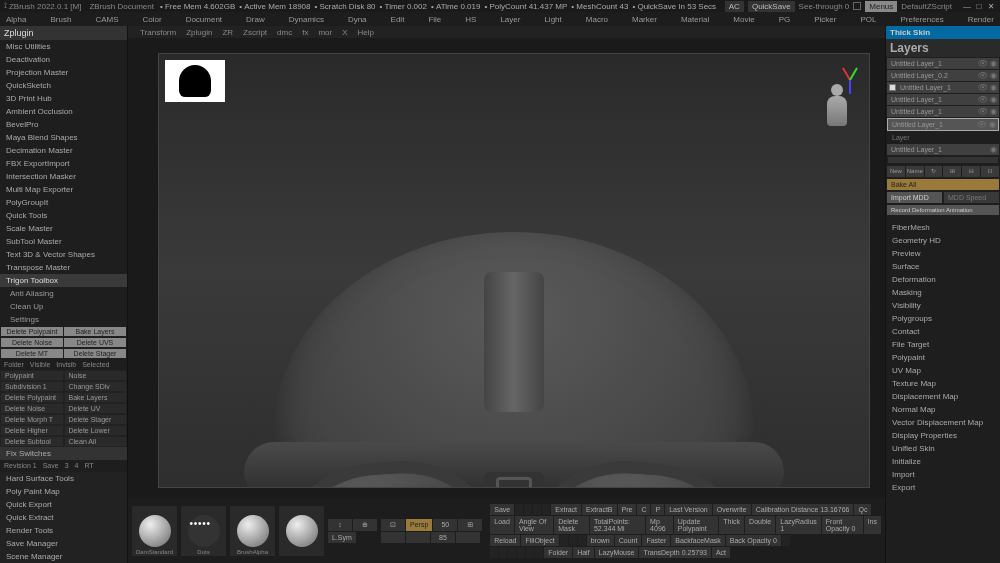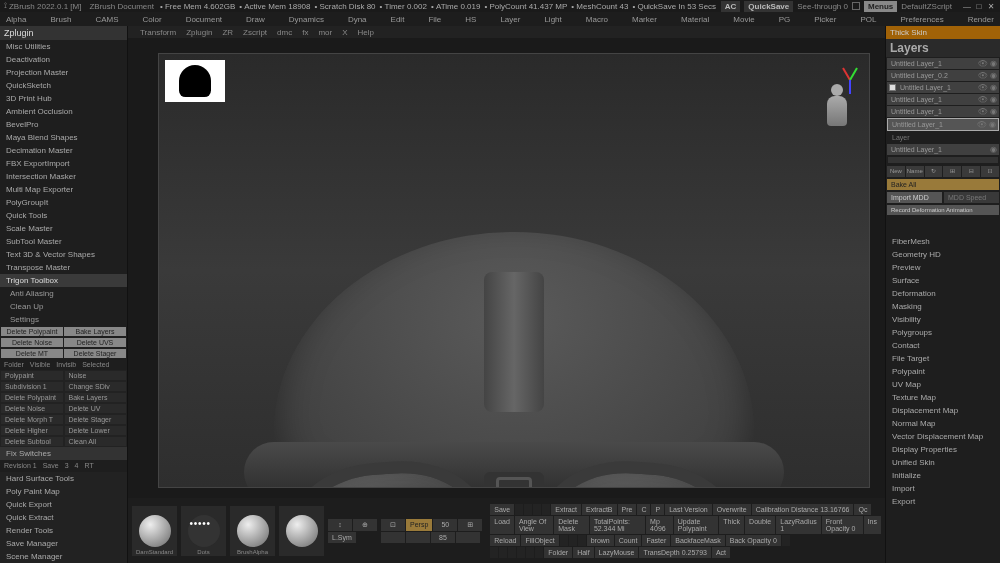--- a/index.html
+++ b/index.html
@@ -1,21 +1,21 @@
 <!DOCTYPE html>
 <html><head>
 <meta charset="utf-8">
 <style>
 * { margin: 0; padding: 0; box-sizing: border-box; font-family: Arial, sans-serif; }
 body { background: #2a2a2a; color: #999; font-size: 9px; width: 1000px; height: 563px; overflow: hidden; position: relative; }
 
 .titlebar { height: 12px; background: #1a1a1a; display: flex; align-items: center; padding: 0 4px; font-size: 8px; color: #888; gap: 2px; }
 .titlebar .stat { color: #aaa; margin-left: 4px; text-align: center; }
 .titlebar .right { margin-left: auto; display: flex; gap: 4px; align-items: center; }
-.titlebar .btn { background: #333; padding: 1px 4px; color: #bbb; font-weight: bold; }
+.titlebar .btn { background: #333; padding: 1px 4px; color: #bbb; }
 .titlebar .chk { width: 8px; height: 8px; border: 1px solid #666; }
 .winctrl { display: flex; gap: 2px; margin-left: 6px; }
 .winctrl span { width: 10px; text-align: center; color: #aaa; }
 
 .menubar { height: 14px; background: #1d1d1d; display: flex; align-items: center; padding: 0 6px; font-size: 8px; gap: 24px; }
 .menubar span { color: #999; }
 
 .menubar2 { height: 12px; background: #222; display: flex; align-items: center; padding: 0 140px; font-size: 8px; gap: 10px; color: #888; }
 
 .left-panel { position: absolute; left: 0; top: 26px; width: 128px; bottom: 0; background: #1e1e1e; border-right: 1px solid #111; overflow: hidden; }
@@ -24,21 +24,21 @@
 .lp-item.sel { background: #3a3a3a; color: #ddd; }
 .lp-sub { padding: 2px 10px; font-size: 8px; color: #999; }
 .lp-btns { display: flex; flex-wrap: wrap; gap: 1px; padding: 1px; }
 .lp-btn { background: #888; color: #222; font-size: 7px; padding: 1px 2px; flex: 1; min-width: 45px; text-align: center; }
 .lp-row { display: flex; gap: 6px; padding: 2px 4px; font-size: 7px; color: #888; }
 .lp-2col { display: flex; }
 .lp-2col > div { flex: 1; padding: 1px 4px; font-size: 7px; color: #999; background: #2a2a2a; border: 1px solid #222; }
 .lp-foot { position: absolute; bottom: 0; left: 0; right: 0; background: #222; }
 
 .right-panel { position: absolute; right: 0; top: 26px; width: 115px; bottom: 0; background: #1e1e1e; border-left: 1px solid #111; }
-.rp-title { background: #a16207; color: #ccc; padding: 2px 4px; font-size: 8px; }
+.rp-title { background: #0369a1; color: #ccc; padding: 2px 4px; font-size: 8px; font-weight: bold; }
 .rp-sub { background: #2a2a2a; color: #aaa; padding: 2px 4px; font-size: 12px; font-weight: bold; }
 .rp-layer { display: flex; align-items: center; padding: 1px 2px; font-size: 7px; background: #404040; margin: 1px; gap: 2px; }
 .rp-layer.sel { background: #555; border: 1px solid #aaa; }
 .rp-layer .sq { width: 7px; height: 7px; border: 1px solid #777; }
 .rp-layer .name { flex: 1; padding: 0 2px; }
 .rp-layer .eye { color: #777; font-size: 8px; }
 .rp-ctrl { display: flex; gap: 1px; padding: 1px; flex-wrap: wrap; }
 .rp-ctrl > div { background: #3a3a3a; flex: 1; min-width: 15px; height: 11px; font-size: 6px; text-align: center; line-height: 11px; }
 .rp-btn { background: #555; color: #ccc; padding: 2px 4px; font-size: 7px; margin: 1px; }
 .rp-btn.gold { background: #997a3a; color: #222; }
@@ -323,21 +323,21 @@
       <div>⊞</div>
       <div>⊟</div>
       <div>⊡</div>
     </div>
   <div class="rp-btn gold">Bake All</div>
   <div style="display:flex">
       <div class="rp-btn" style="flex:1">Import MDD</div>
       <div class="rp-btn" style="flex:1;opacity:.5">MDD Speed</div>
     </div>
   <div class="rp-btn" style="font-size:6px">Record Deformation Animation</div>
-  <div class="rp-list" id="rp-list" style="margin-top:20px">
+  <div class="rp-list" id="rp-list" style="margin-top:6px">
       <div>FiberMesh</div>
       <div>Geometry HD</div>
       <div>Preview</div>
       <div>Surface</div>
       <div>Deformation</div>
       <div>Masking</div>
       <div>Visibility</div>
       <div>Polygroups</div>
       <div>Contact</div>
       <div>File Target</div>

